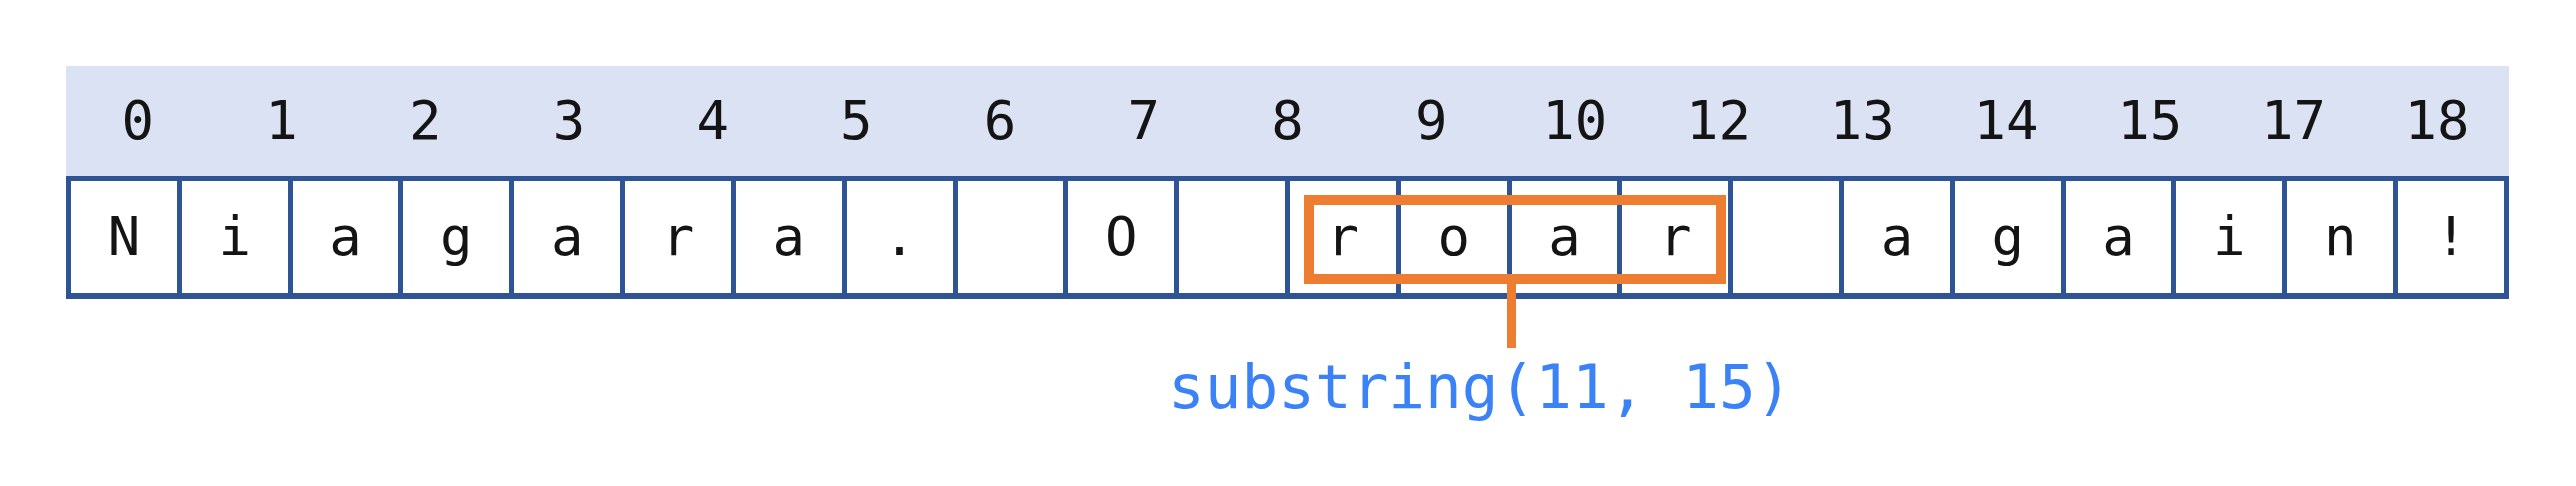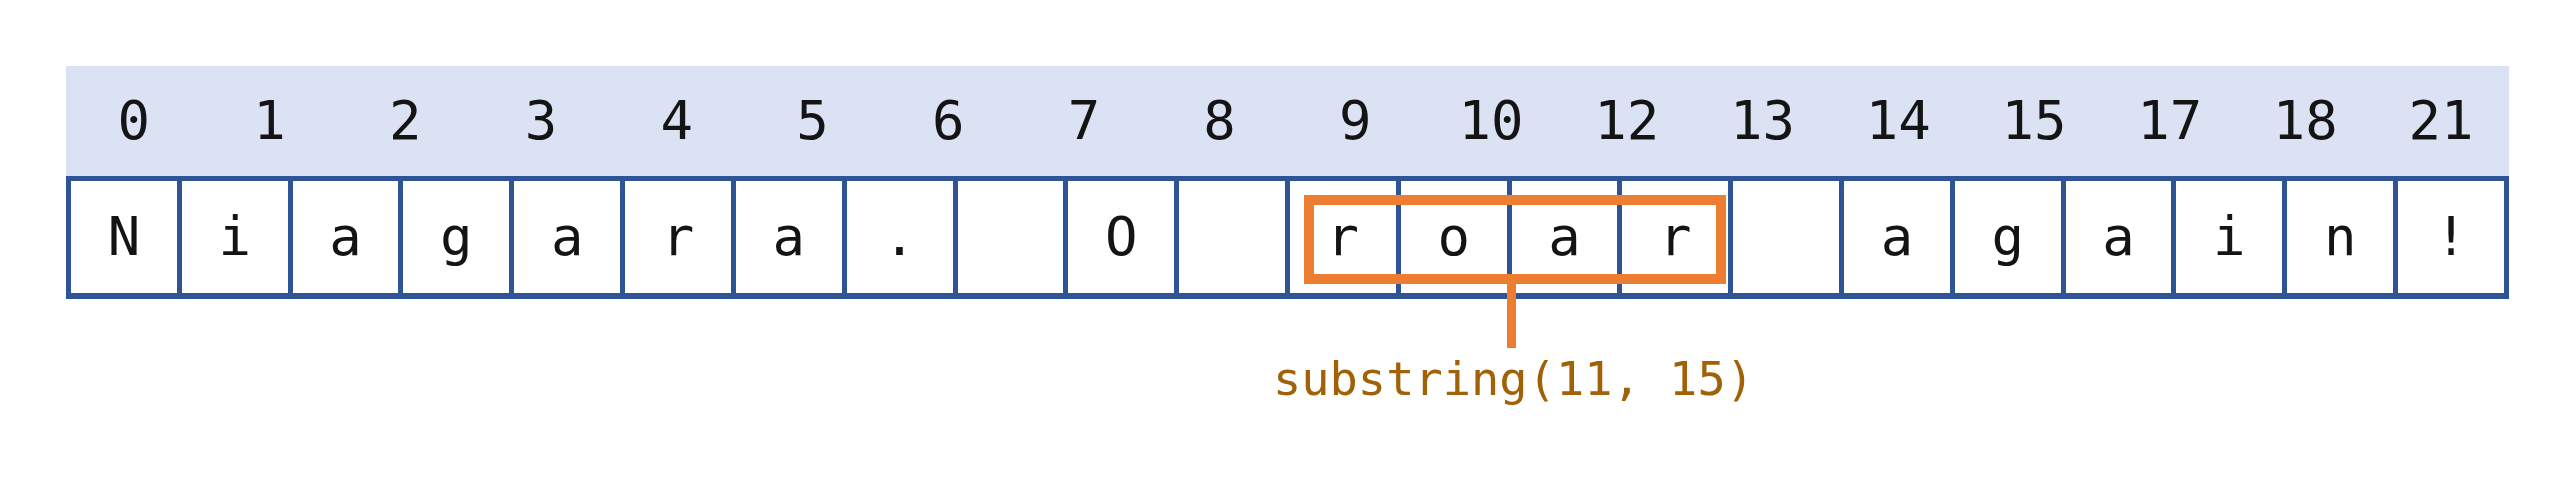--- a/index.html
+++ b/index.html
@@ -73,24 +73,23 @@
     top: 283px;
     width: 8.6px;
     height: 65px;
     background: #ed7d31;
   }
   .hl-label {
     position: absolute;
     left: 1168px;
     top: 352px;
     width: 691px;
-    text-align: center;
-    font-size: 47px;
+    font-size: 61px;
     line-height: 1.15;
-    color: #a16207;
+    color: #3b82f6;
     white-space: pre;
   }
 </style>
 </head>
 <body>
 
 <div class="canvas">
 
   <div class="tbl">
     <div class="header-row">
@@ -104,21 +103,20 @@
         <div class="idx">7</div>
         <div class="idx">8</div>
         <div class="idx">9</div>
         <div class="idx">10</div>
         <div class="idx">12</div>
         <div class="idx">13</div>
         <div class="idx">14</div>
         <div class="idx">15</div>
         <div class="idx">17</div>
         <div class="idx">18</div>
-        <div class="idx">21</div>
       </div>
     <div class="char-row">
         <div class="cell">N</div>
         <div class="cell">i</div>
         <div class="cell">a</div>
         <div class="cell">g</div>
         <div class="cell">a</div>
         <div class="cell">r</div>
         <div class="cell">a</div>
         <div class="cell">.</div>

